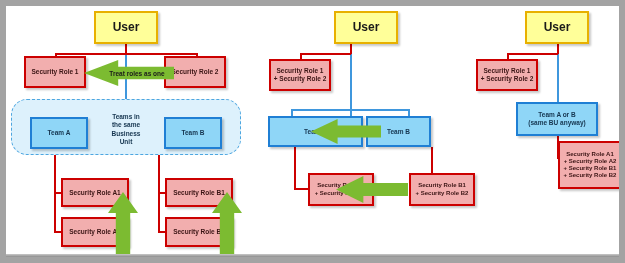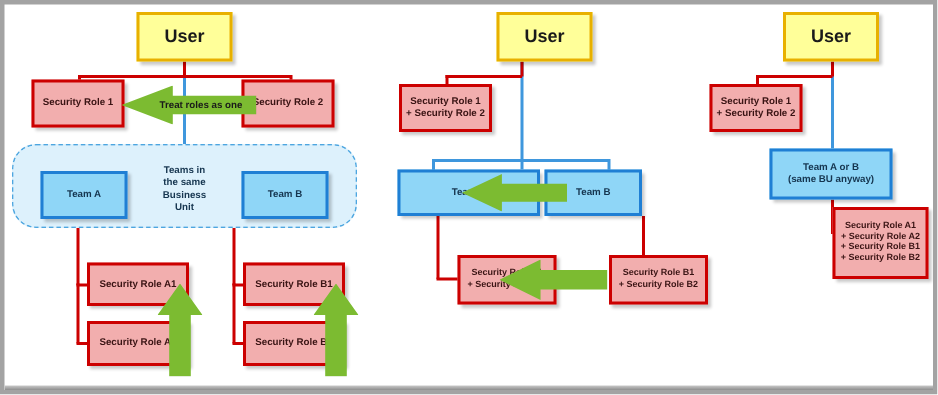--- a/index.html
+++ b/index.html
@@ -1,19 +1,19 @@
 <!DOCTYPE html>
 <html><head>
 <meta charset="utf-8">
 <style>
   html,body{margin:0;padding:0;background:#ffffff;}
   body{width:625px;height:263px;overflow:hidden;
        font-family:"Liberation Sans",sans-serif;}
   #canvas{position:relative;width:625px;height:263px;background:#ffffff;
-          box-sizing:border-box;border:3px solid #a3a3a3;overflow:hidden;}
+          box-sizing:border-box;border:6px solid #a3a3a3;overflow:hidden;}
   #canvas:after{content:"";position:absolute;left:0;right:0;bottom:0;height:3px;
           background:linear-gradient(#c9c9c9,#8d8d8d);}
 
   .box{position:absolute;box-sizing:border-box;display:flex;align-items:center;
        justify-content:center;text-align:center;line-height:1.18;
        box-shadow:2px 2px 2px rgba(0,0,0,.22);}
   .box span{display:block;width:100%;}
 
   .user{background:#ffff99;border:2px solid #e8b000;color:#1a1a1a;
         font-weight:bold;font-size:12px;}

